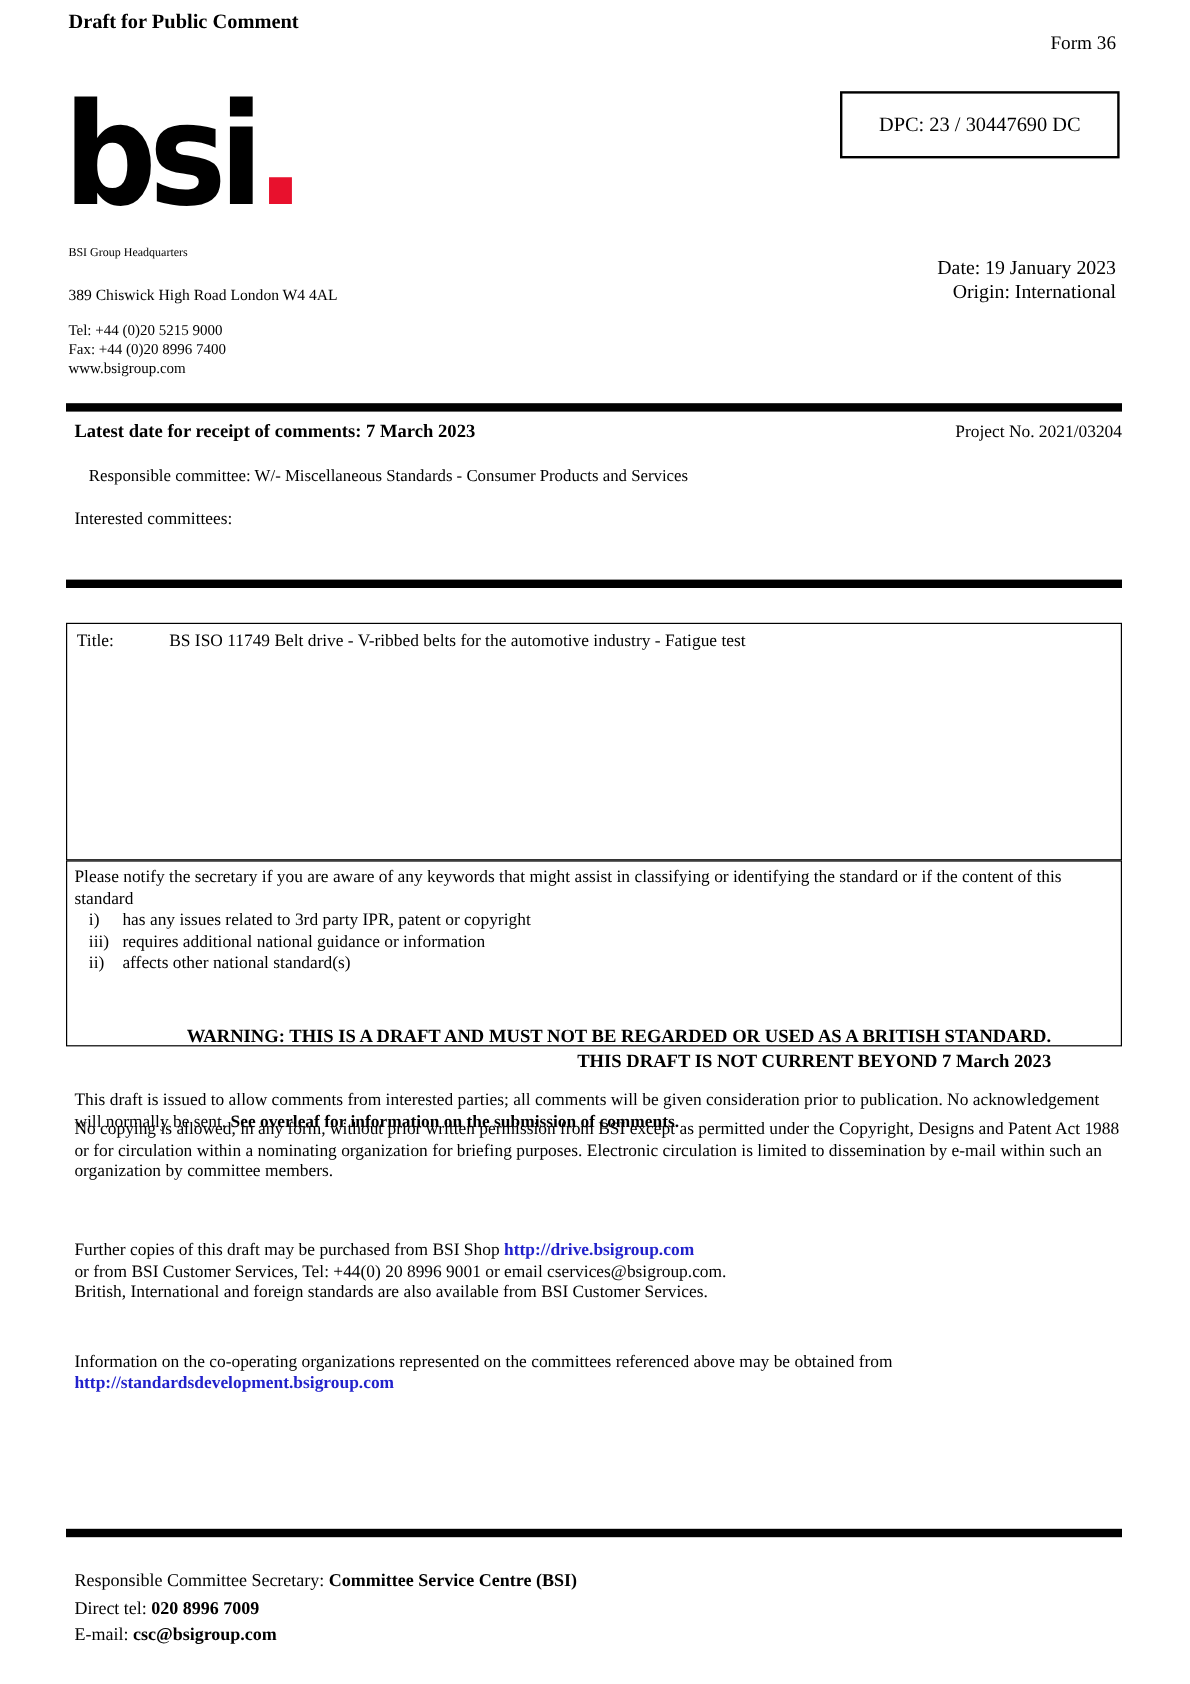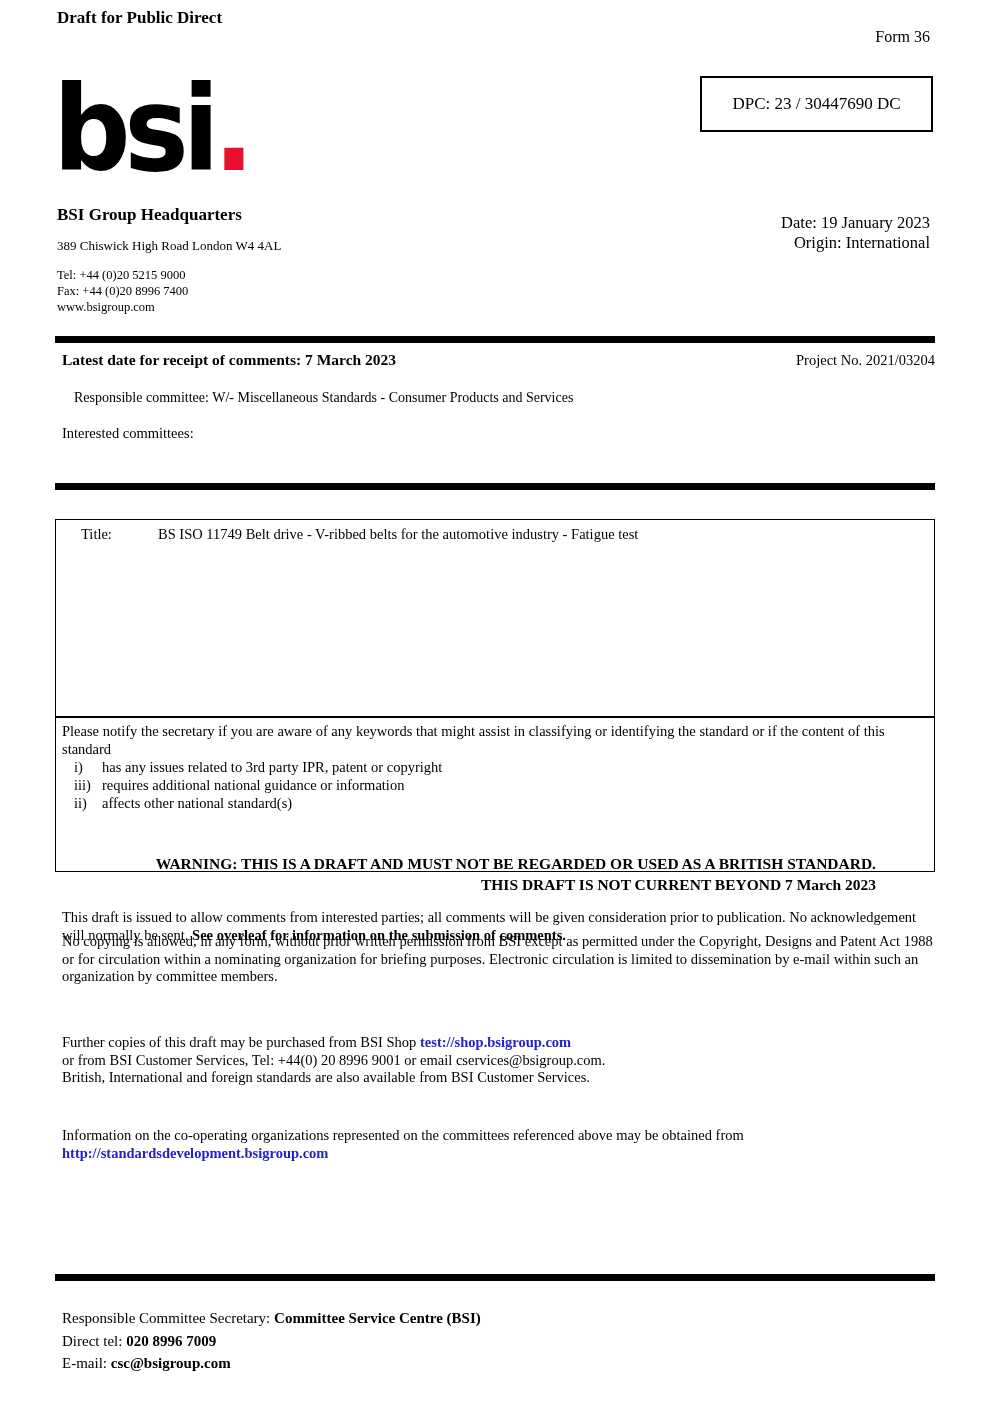--- a/index.html
+++ b/index.html
@@ -30,21 +30,21 @@
     font-family: "DejaVu Sans", sans-serif;
     font-weight: 800;
     font-size: 118px;
     line-height: 1;
     letter-spacing: -7px;
     transform: scaleX(0.92);
     transform-origin: left top;
   }
   .logo .dot { color: #e8112d; letter-spacing: 0; }
 
-  .hq { left: 57px; top: 205px; font-size: 17px; font-weight: bold; }
+  .hq { left: 57px; top: 205px; font-size: 10px; font-weight: normal; }
   .address { left: 57px; top: 238px; font-size: 13px; }
   .tel-block { left: 57px; top: 267px; font-size: 12.5px; line-height: 16px; }
 
   .date-origin { right: 62px; top: 213px; font-size: 16.5px; line-height: 20px; text-align: right; }
 
   .bar { left: 55px; width: 880px; height: 7px; background: #000; }
   .bar1 { top: 336px; }
   .bar2 { top: 483px; }
   .bar3 { top: 1274px; }
 
@@ -58,21 +58,21 @@
   .resp { left: 74px; top: 390px; font-size: 14px; }
   .interested { left: 62px; top: 425px; font-size: 14.5px; }
 
   .title-box {
     left: 55px; top: 519px; width: 880px; height: 198px;
     border: 1px solid #000;
     padding: 6px 8px;
     font-size: 14.5px;
   }
   .title-box .row { display: flex; }
-  .title-box .label { width: 77px; flex: 0 0 77px; margin-left: 17px; }
+  .title-box .label { width: 77px; flex: 0 0 77px; }
 
   .keywords-box {
     left: 55px; top: 717px; width: 880px; height: 155px;
     border: 1px solid #000;
     padding: 4px 8px 4px 6px;
     font-size: 14.5px;
     line-height: 18px;
   }
   .kw-item { display: flex; margin-left: 12px; }
   .kw-item .num { flex: 0 0 28px; }
@@ -88,21 +88,21 @@
   .b { font-weight: bold; }
   .link { color: #2222cc; font-weight: bold; text-decoration: none; }
 
   .footer { left: 62px; top: 1307px; font-size: 15px; line-height: 22.5px; }
 </style>
 </head>
 <body>
 
 <div class="page">
 
-  <div class="abs draft-label">Draft for Public Direct</div>
+  <div class="abs draft-label">Draft for Public Comment</div>
   <div class="abs form-no">Form 36</div>
 
   <div class="abs dpc-box">
     <span>DPC: 23 / 30447690 DC</span>
   </div>
 
   <div class="abs logo"><span>bsi</span><span class="dot">.</span></div>
 
   <div class="abs hq">BSI Group Headquarters</div>
   <div class="abs address">389 Chiswick High Road London W4 4AL</div>
@@ -158,21 +158,21 @@
   </div>
 
   <div class="abs para p1">
     <span>This draft is issued to allow comments from interested parties; all comments will be given consideration prior to publication.  No acknowledgement will normally be sent. </span><span class="b">See overleaf for information on the submission of comments.</span>
   </div>
 
   <div class="abs para p2">No copying is allowed, in any form, without prior written permission from BSI except as permitted under the Copyright, Designs and Patent Act 1988 or for circulation within a nominating organization for briefing purposes.  Electronic circulation is limited to dissemination by e-mail within such an organization by committee members.</div>
 
   <div class="abs para p3">
     <div>
-      <span>Further copies of this draft may be purchased from BSI Shop </span><a href="#" class="link">test://shop.bsigroup.com</a>
+      <span>Further copies of this draft may be purchased from BSI Shop </span><a href="#" class="link">http://drive.bsigroup.com</a>
     </div>
     <div>or from BSI Customer Services, Tel: +44(0) 20 8996 9001 or email cservices@bsigroup.com.</div>
     <div>British, International and foreign standards are also available from BSI Customer Services.</div>
   </div>
 
   <div class="abs para p4">
     <div>Information on the co-operating organizations represented on the committees referenced above may be obtained from</div>
     <a href="#" class="link">http://standardsdevelopment.bsigroup.com</a>
   </div>
 

